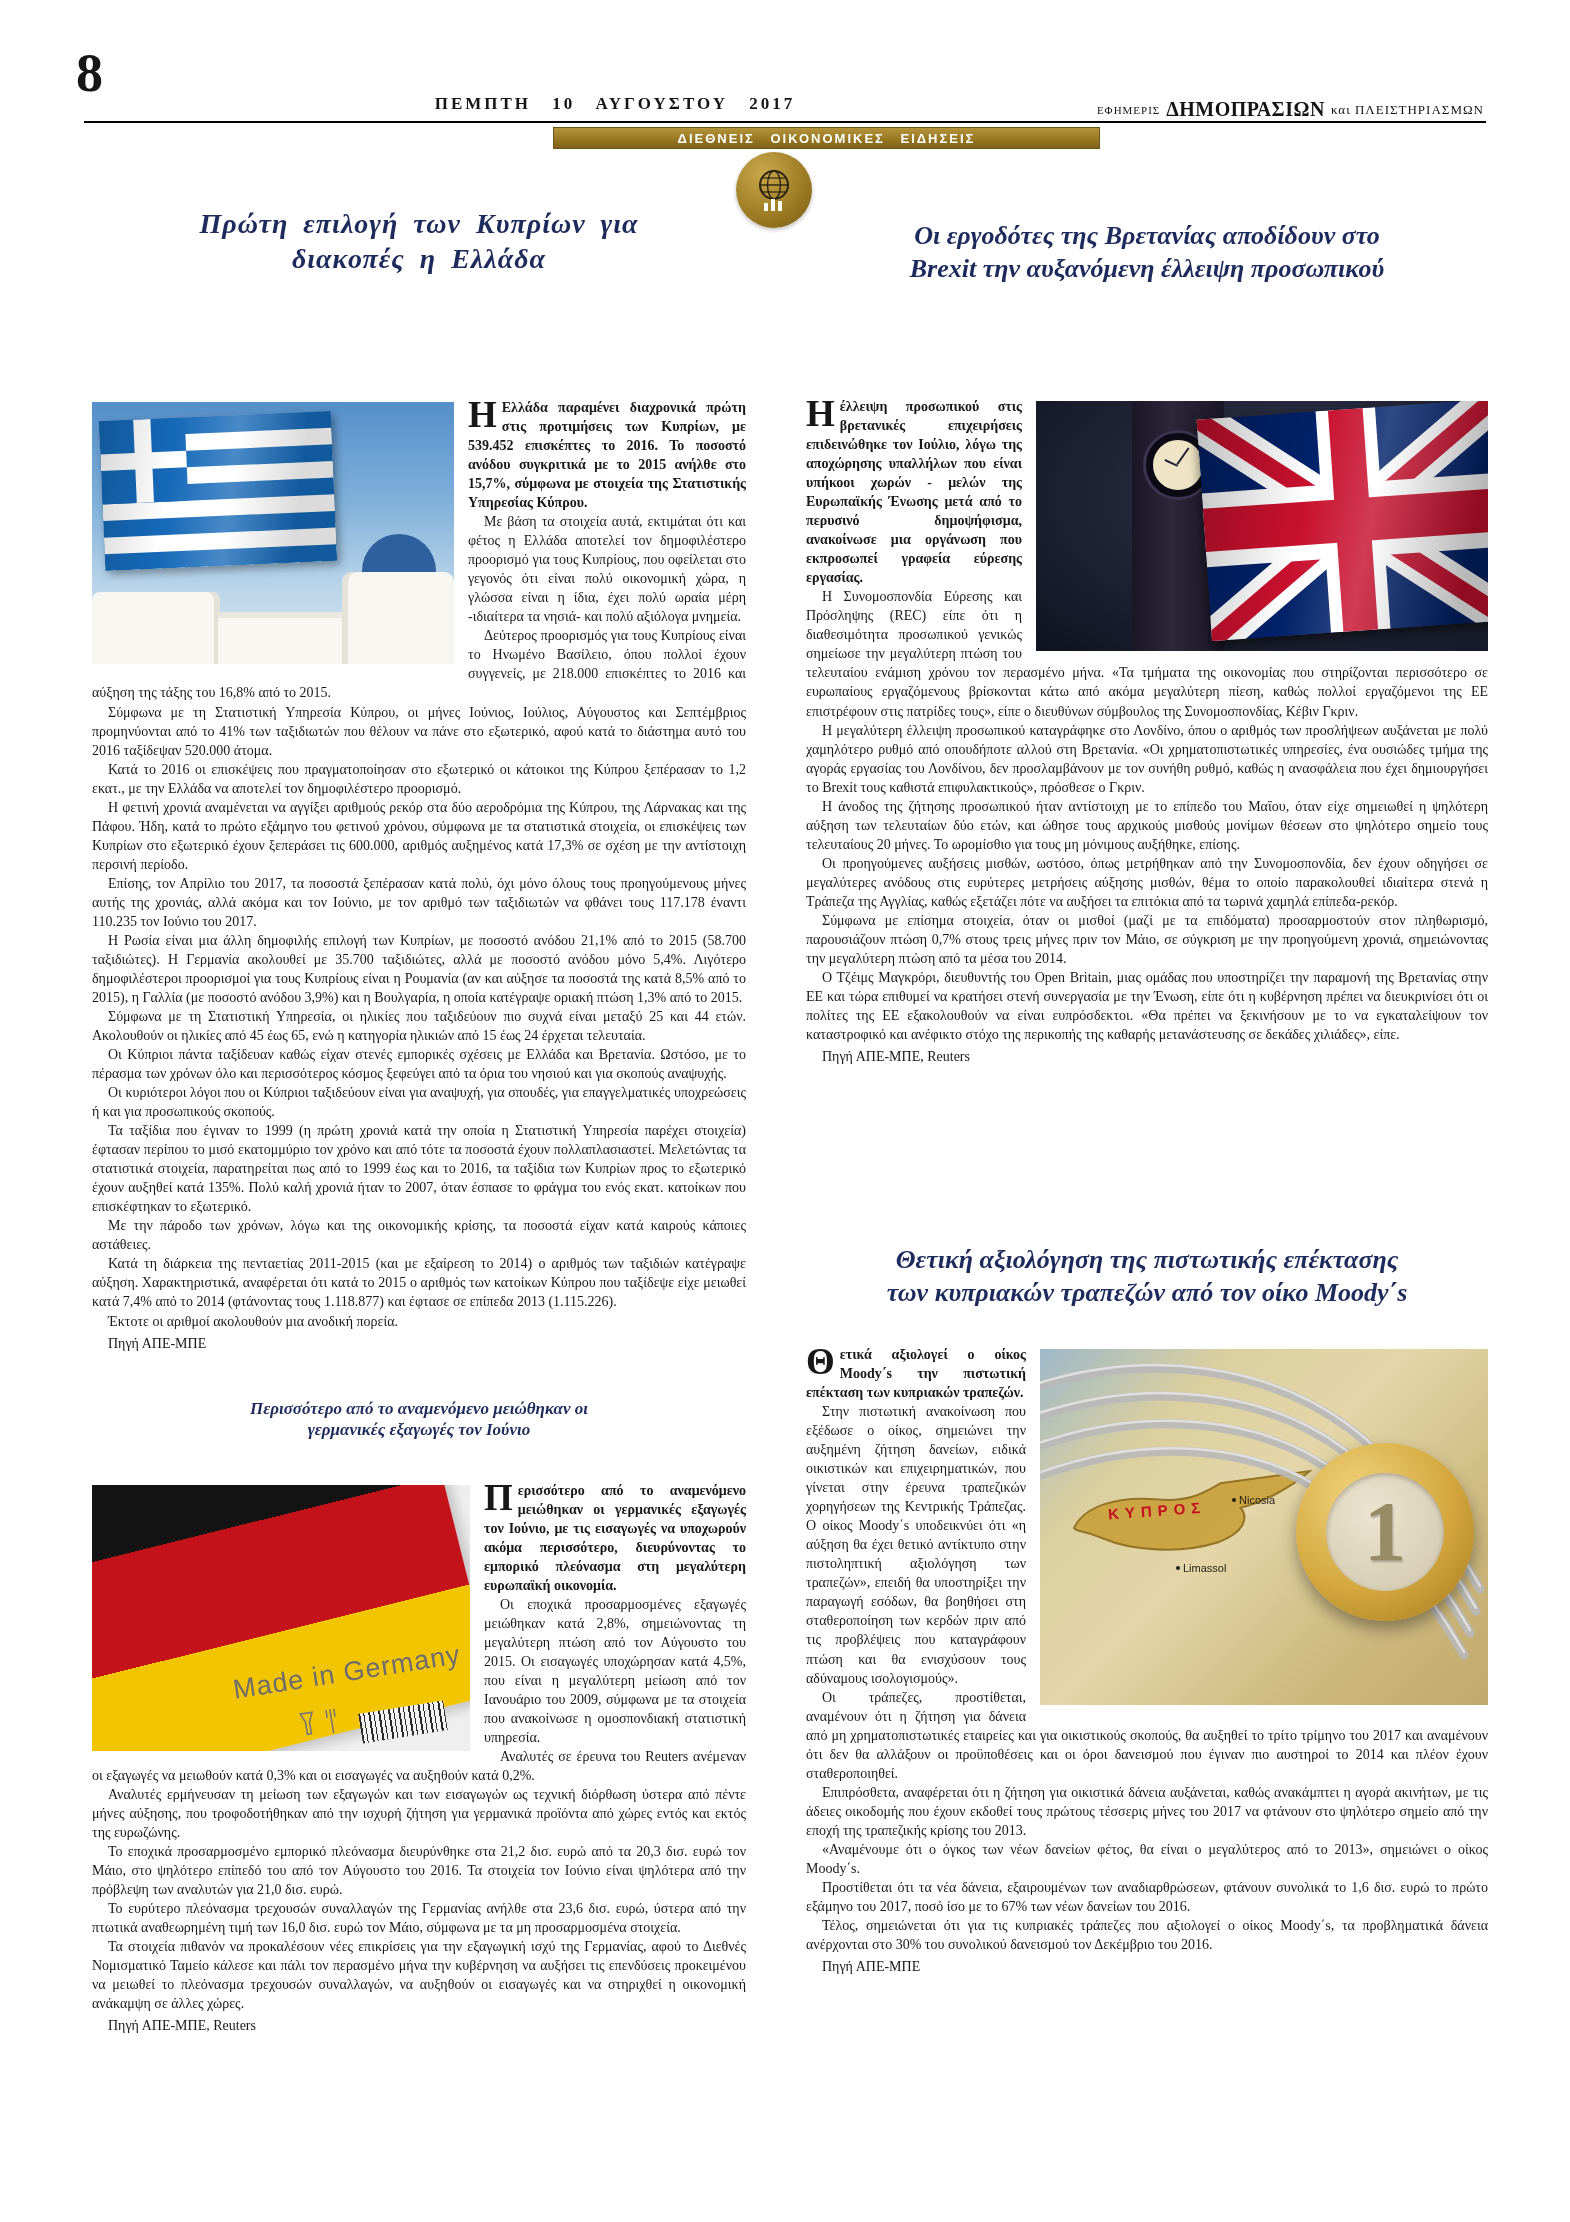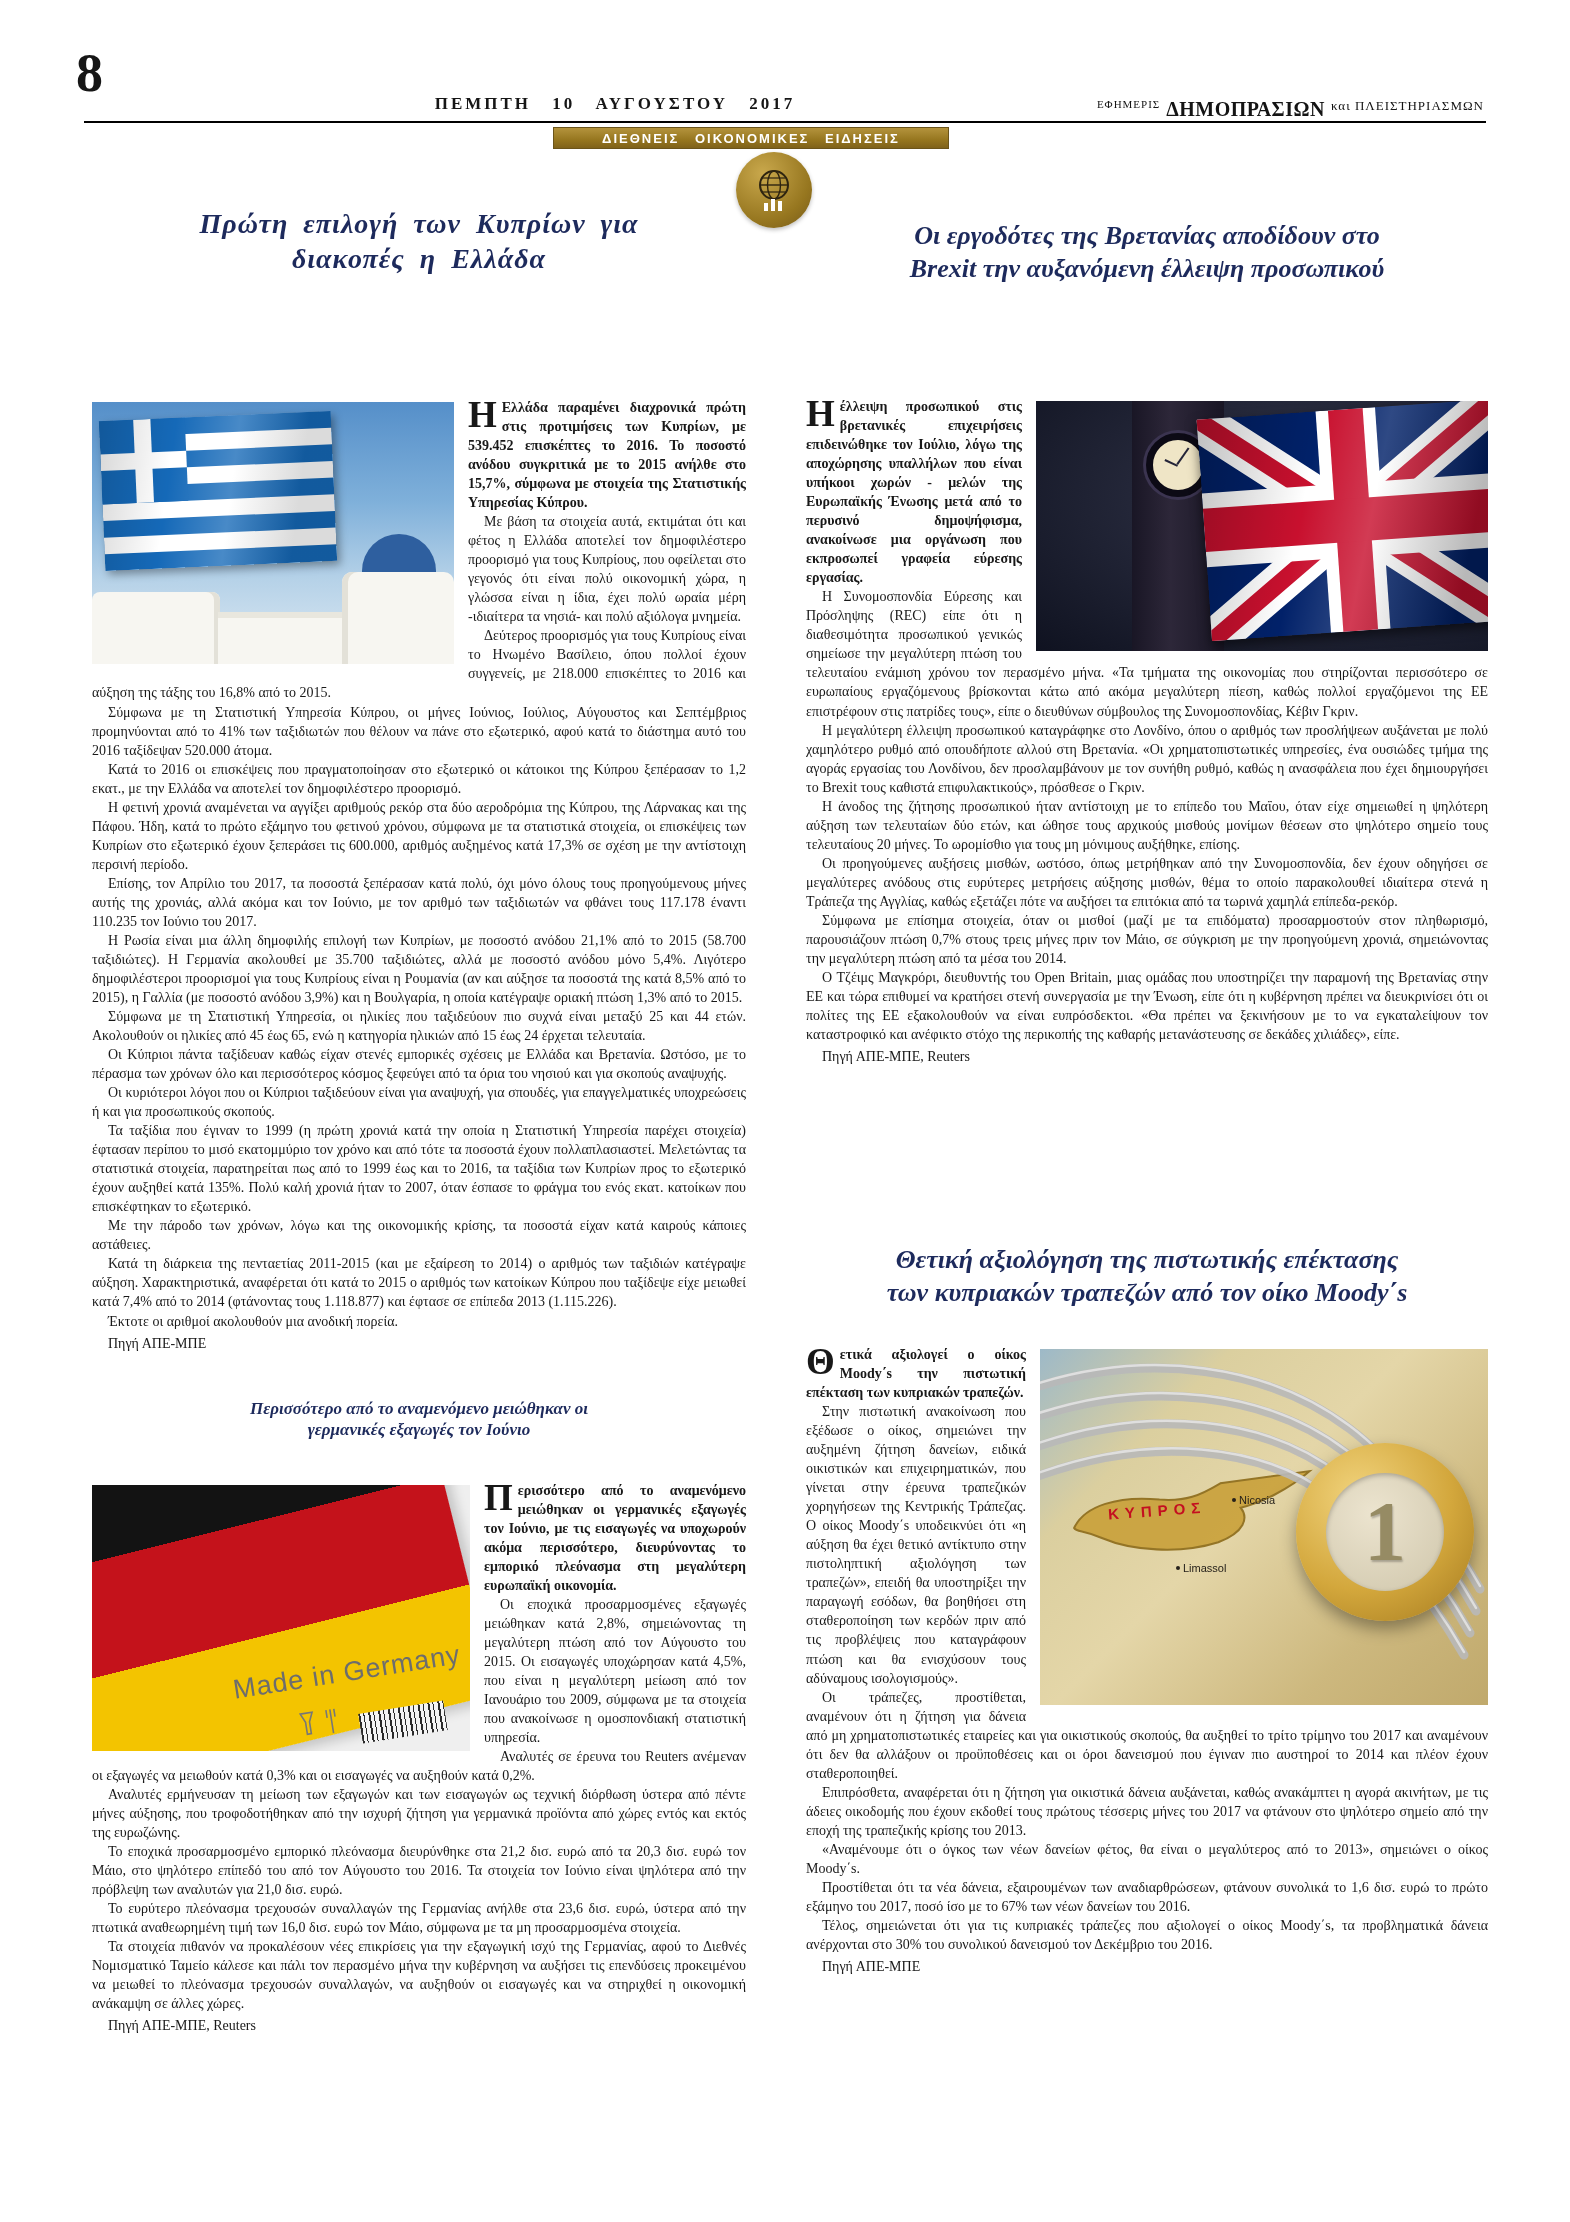--- a/index.html
+++ b/index.html
@@ -4,26 +4,26 @@
 <style>
   *{margin:0;padding:0;box-sizing:border-box;}
   html,body{background:#9a9a9a;}
   .page{position:relative;width:1570px;height:2222px;margin:0 auto;background:#ffffff;
         font-family:"Liberation Serif","DejaVu Serif",serif;color:#161616;overflow:hidden;}
 
   
   .pagenum{position:absolute;left:76px;top:46px;font-size:54px;font-weight:bold;line-height:1;}
   .date{position:absolute;left:0;top:94px;width:1230px;text-align:center;
         font-size:17px;font-weight:bold;letter-spacing:3px;word-spacing:14px;}
-  .masthead{position:absolute;right:86px;top:98px;display:flex;align-items:flex-start;gap:6px;color:#141414;white-space:nowrap;}
+  .masthead{position:absolute;right:86px;top:98px;display:flex;align-items:center;gap:6px;color:#141414;white-space:nowrap;}
   .m1{font-size:11px;letter-spacing:1px;}
   .m2{font-size:20px;font-weight:bold;letter-spacing:.5px;}
   .m3{font-size:13px;letter-spacing:1px;}
   .hrule{position:absolute;left:84px;right:84px;top:121px;height:2px;background:#000;}
-  .banner{position:absolute;left:553px;top:127px;width:396px;height:22px;
+  .banner{position:absolute;left:553px;top:127px;width:547px;height:22px;
           background:linear-gradient(180deg,#b4933d 0%,#96761f 60%,#7f621a 100%);
           border:1px solid #6b541a;display:flex;align-items:center;justify-content:center;
           color:#fff;font-family:"Liberation Sans",sans-serif;font-size:13px;font-weight:bold;
           letter-spacing:2px;word-spacing:10px;}
   .globe{position:absolute;left:736px;top:152px;width:76px;height:76px;border-radius:50%;
          background:radial-gradient(circle at 35% 28%,#c9a84c,#96761f 65%,#74591a 100%);
          display:flex;align-items:center;justify-content:center;box-shadow:0 2px 4px rgba(0,0,0,.25);}
 
   
   .article{position:absolute;overflow:hidden;}

